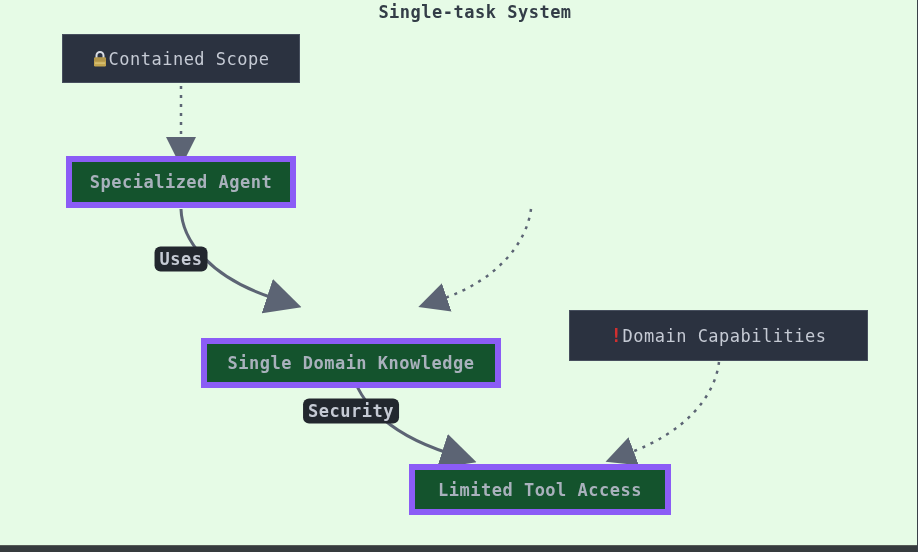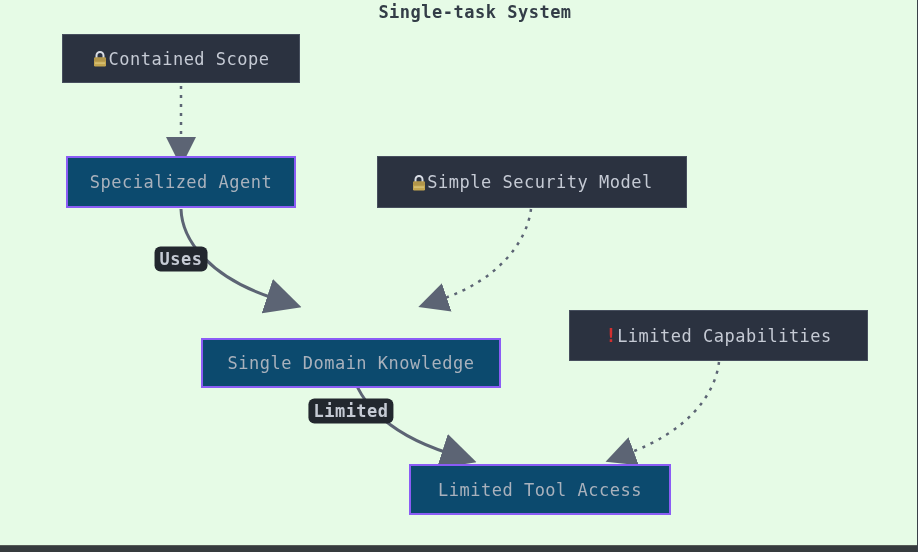--- a/index.html
+++ b/index.html
@@ -44,23 +44,24 @@
     font-size: 17px;
     letter-spacing: 0.5px;
     white-space: nowrap;
   }
   .node.dark {
     background: #2b3240;
     border: 1px solid #474f5e;
     color: #c5cad4;
   }
   .node.light {
-    background: #0c4a6e;
-    border: 2px solid #8b5cf6;
+    background: #14532d;
+    border: 6px solid #8b5cf6;
     color: #a9b1bc;
+    font-weight: bold;
   }
   .edge-label {
     position: absolute;
     z-index: 3;
     transform: translate(-50%, -50%);
     background: #22272e;
     color: #c5cad4;
     font-size: 17px;
     font-weight: 600;
     letter-spacing: 0.5px;
@@ -123,42 +124,33 @@
       <rect x="2" y="7.5" width="12" height="4" rx="1.2" fill="#b2964a"></rect>
       <rect x="3" y="12.5" width="10" height="1.2" fill="#dcc87e"></rect>
     </svg>
     <span>Contained Scope</span>
   </div>
 
   <div class="node light" style="left:66px; top:156px; width:230px; height:52px;">
     <span>Specialized Agent</span>
   </div>
 
-  <div class="node dark" style="left:377px; top:156px; width:310px; height:52px;">
-    <svg class="lock-svg" width="16" height="17" viewBox="0 0 16 17">
-      <path d="M4.5 9 V5.5 a3.5 3.5 0 0 1 7 0 V9" fill="none" stroke="#d9dde5" stroke-width="2"></path>
-      <rect x="2" y="7.5" width="12" height="9" rx="1.2" fill="#c4a650"></rect>
-      <rect x="2" y="7.5" width="12" height="4" rx="1.2" fill="#b2964a"></rect>
-      <rect x="3" y="12.5" width="10" height="1.2" fill="#dcc87e"></rect>
-    </svg>
-    <span>Simple Security Model</span>
-  </div>
 
   <div class="node light" style="left:201px; top:311px; width:300px; height:50px;margin-top:27px;">
     <span>Single Domain Knowledge</span>
   </div>
 
   <div class="node dark" style="left:569px; top:310px; width:299px; height:51px;">
     <span class="warning-glyph">!</span>
-    <span>Limited Capabilities</span>
+    <span>Domain Capabilities</span>
   </div>
 
   <div class="node light" style="left:409px; top:464px; width:262px; height:51px;">
     <span>Limited Tool Access</span>
   </div>
 
   <div class="edge-label" style="left:181px; top:259px;">Uses</div>
-  <div class="edge-label" style="left:351px; top:411px;">Limited</div>
+  <div class="edge-label" style="left:351px; top:411px;">Security</div>
 
   <div class="bottom-bar"></div>
   <div class="right-edge"></div>
 
 </div>
 
 </body></html>

